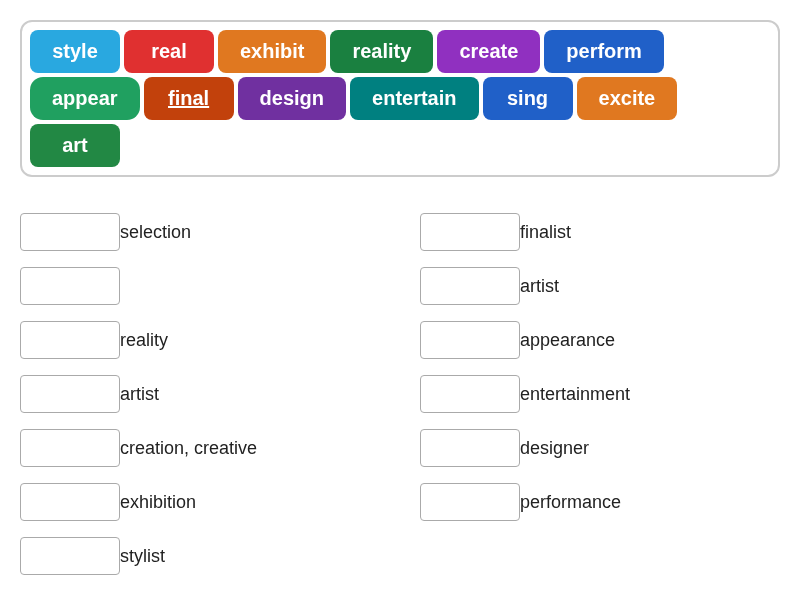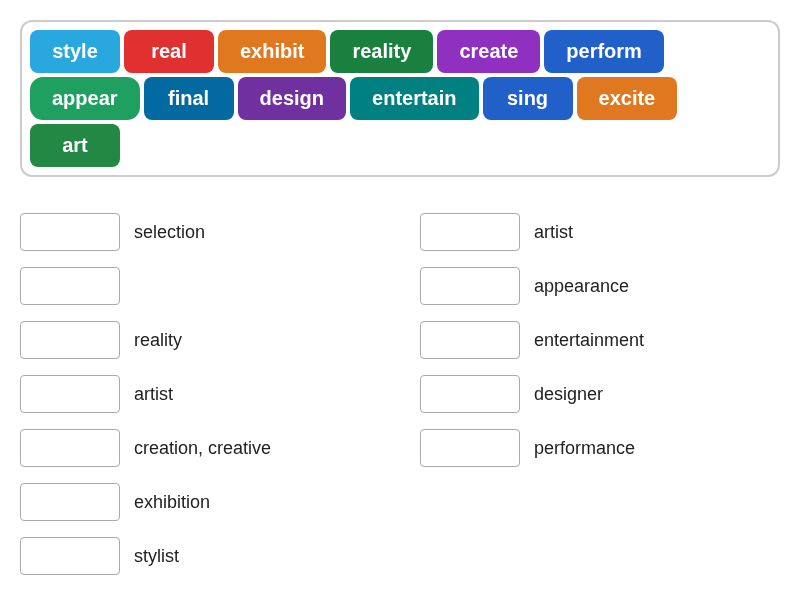--- a/index.html
+++ b/index.html
@@ -36,21 +36,21 @@
       min-width: 90px;
     }
 
     .chip-blue       { background: #29a8e0; }
     .chip-red        { background: #e03030; }
     .chip-orange     { background: #e07820; }
     .chip-green-dark { background: #1a8040; }
     .chip-purple     { background: #9030c0; }
     .chip-blue2      { background: #2060c8; }
     .chip-green      { background: #20a060; border-radius: 13px; }
-    .chip-red2       { background: #0369a1; }
+    .chip-red2       { background: #c2410c; text-decoration: underline; }
     .chip-purple2    { background: #7030a0; }
     .chip-teal       { background: #008080; }
     .chip-blue3      { background: #2060c8; }
     .chip-orange2    { background: #e07820; }
     .chip-green2     { background: #228844; }
 
     
     .match-grid {
       display: grid;
       grid-template-columns: 1fr 1fr;
@@ -60,21 +60,20 @@
 
     .match-col {
       display: flex;
       flex-direction: column;
       gap: 0;
     }
 
     .match-row {
       display: flex;
       align-items: center;
-      gap: 14px;
       padding: 8px 0;
     }
 
     .match-box {
       width: 100px;
       height: 38px;
       border: 1.5px solid #aaa;
       border-radius: 4px;
       flex-shrink: 0;
       background: #fff;
@@ -131,20 +130,24 @@
         <div class="match-box"></div>
         <span class="match-label">exhibition</span>
       </div>
       <div class="match-row">
         <div class="match-box"></div>
         <span class="match-label">stylist</span>
       </div>
     </div>
   <div class="match-col">
 
+  <div class="match-row">
+        <div class="match-box"></div>
+        <span class="match-label">finalist</span>
+      </div>
       <div class="match-row">
         <div class="match-box"></div>
         <span class="match-label">artist</span>
       </div>
       <div class="match-row">
         <div class="match-box"></div>
         <span class="match-label">appearance</span>
       </div>
       <div class="match-row">
         <div class="match-box"></div>

